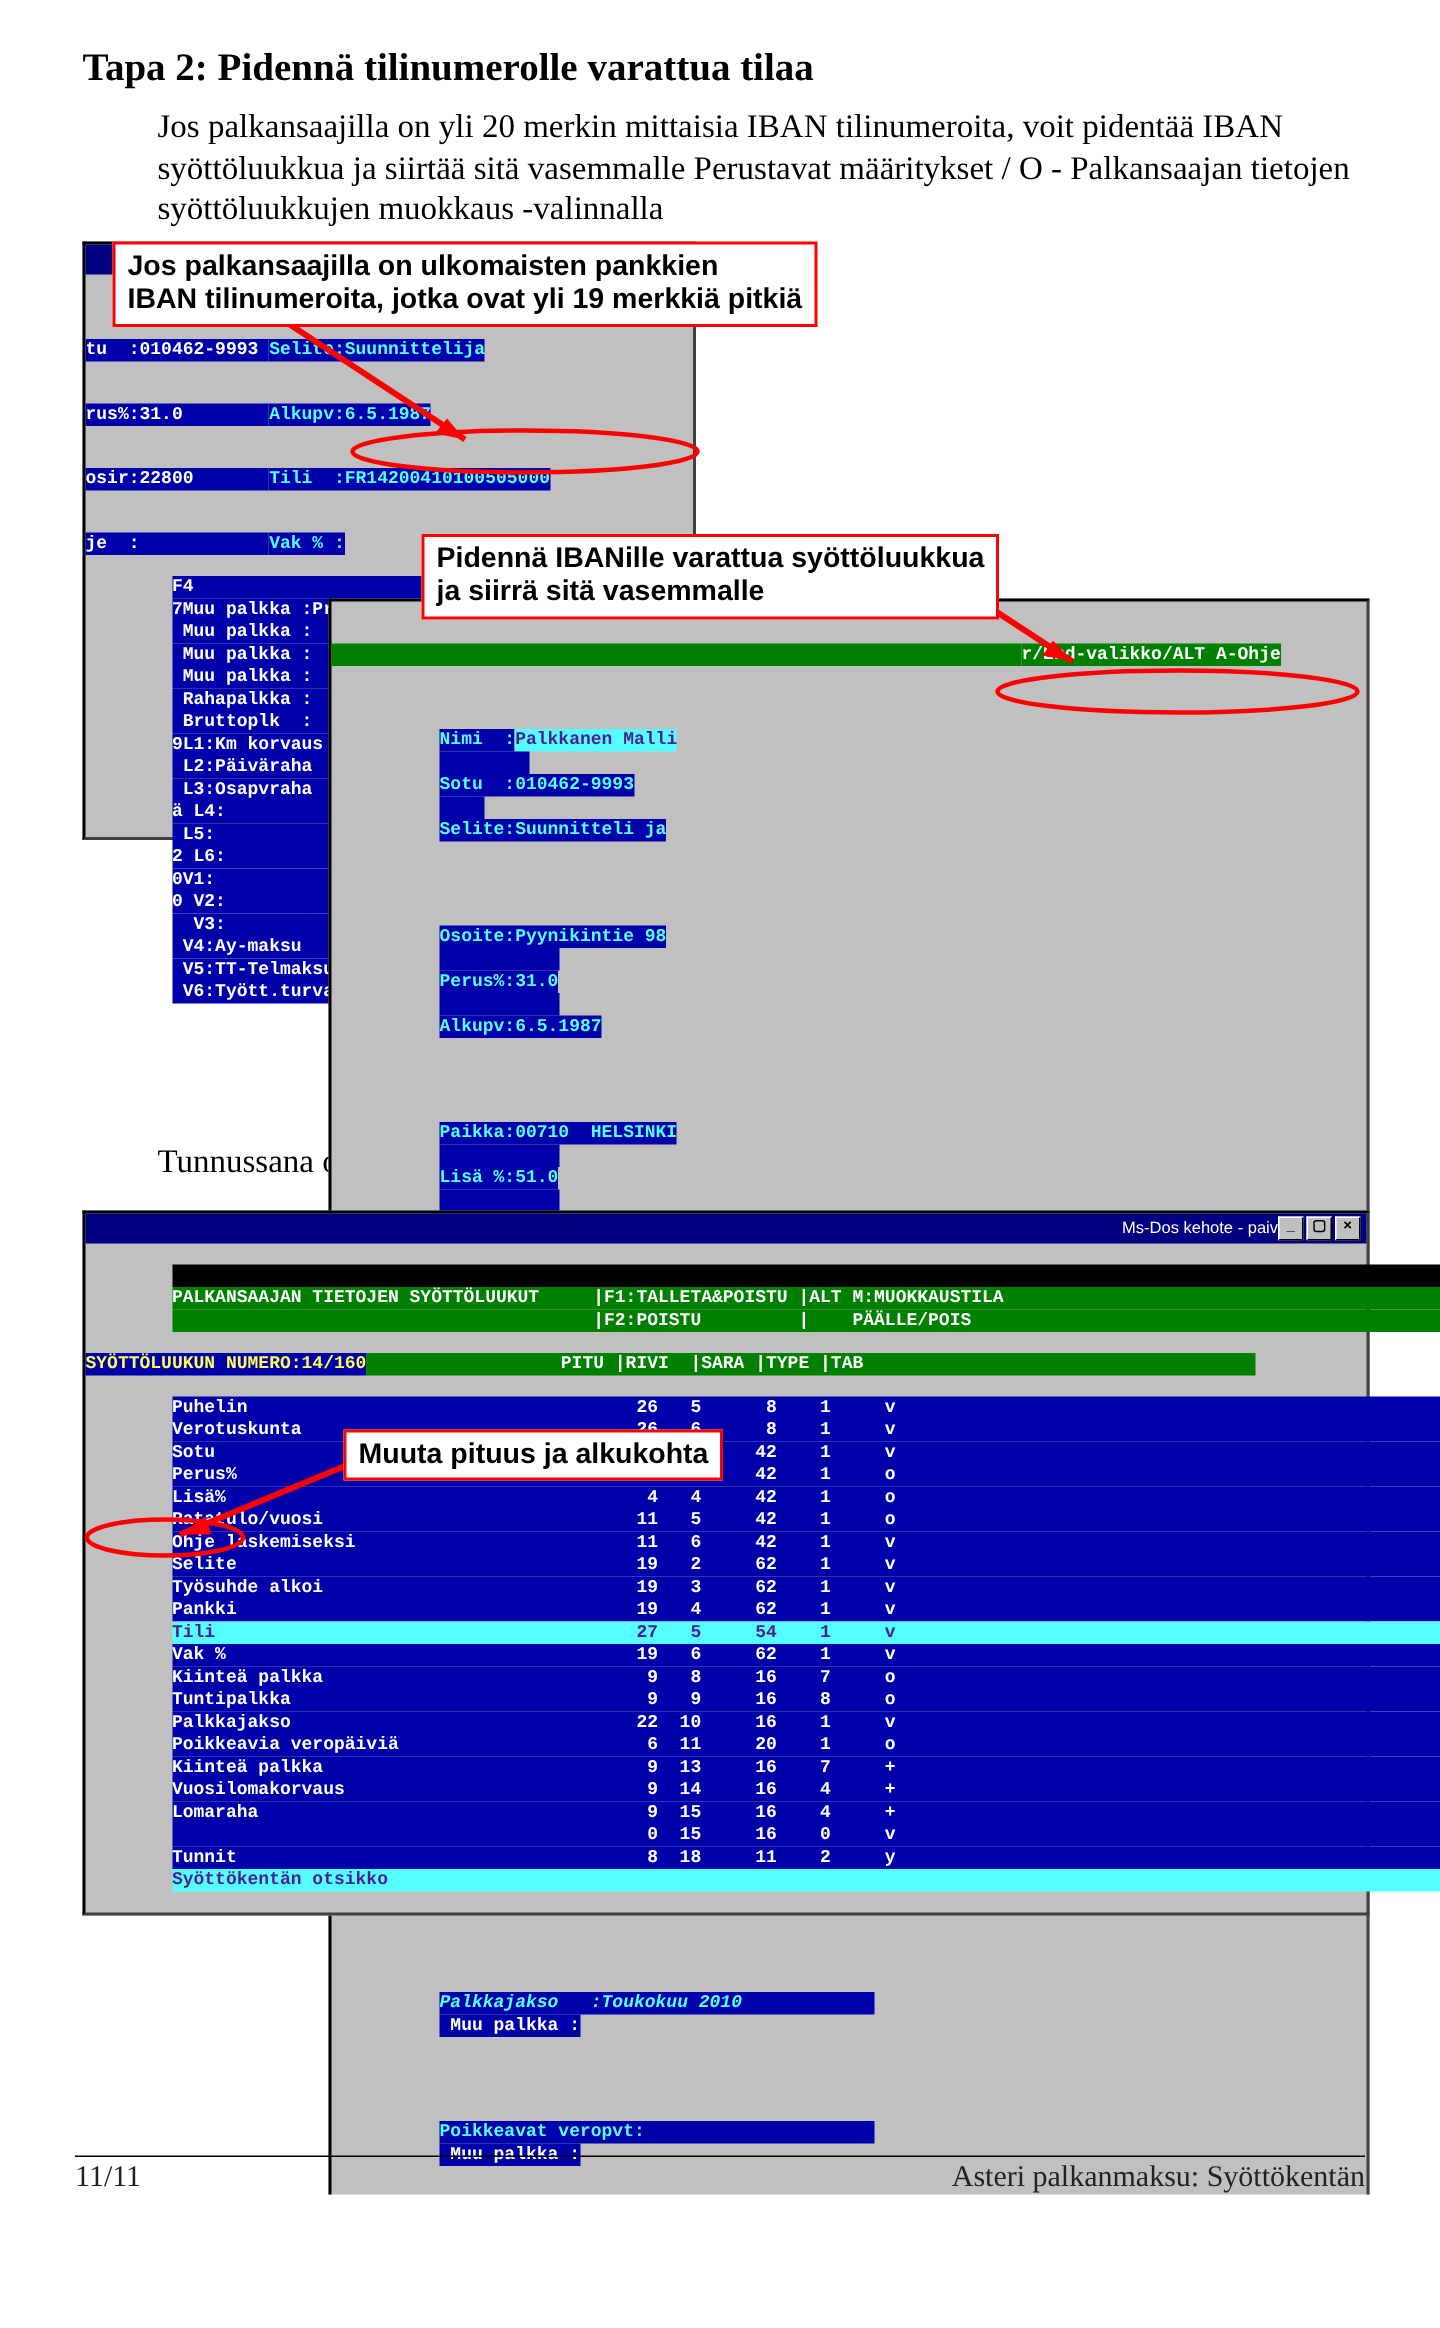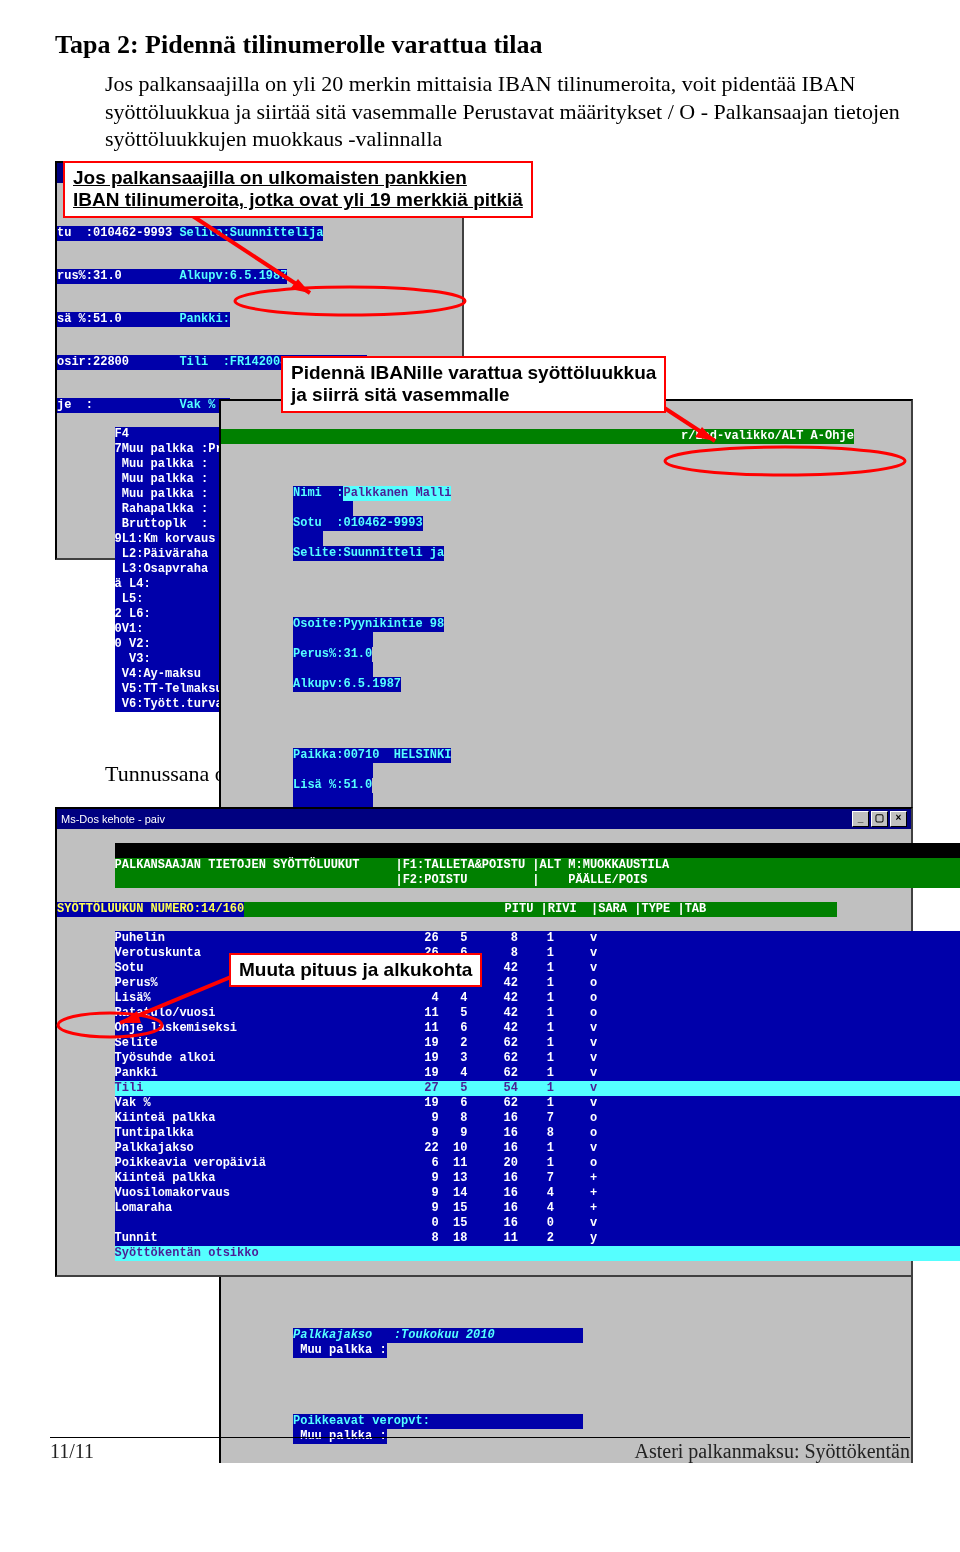--- a/index.html
+++ b/index.html
@@ -2,21 +2,21 @@
 <html><head>
 <meta charset="utf-8">
 <style>
   body { margin:0; background:#fff; font-family:"Times New Roman",serif; color:#000; font-size:20px; width:960px; }
   .page { padding:30px 55px 0 55px; position:relative; }
   .heading { font-weight:bold; font-size:26px; margin:0 0 10px 0; }
   .para { font-size:22px; line-height:1.25; margin:0 0 6px 50px; }
   .callout { border:2px solid #ff0000; background:#fff; padding:4px 8px; font-family:Arial,sans-serif; font-weight:bold; color:#000; position:absolute; z-index:20; font-size:19px; line-height:1.2; }
   .arrow-svg { position:absolute; z-index:19; pointer-events:none; }
   .dos-win { position:absolute; background:#c0c0c0; border:2px solid #000; border-right-color:#404040; border-bottom-color:#404040; }
-  .dos-title { height:18px; background:linear-gradient(#000080,#000080); color:#fff; font:11px sans-serif; padding:1px 4px; display:flex; justify-content:space-between; align-items:center; }
+  .dos-title { height:18px; background:linear-gradient(#000080,#000080); color:#fff; font:11px sans-serif; padding:1px 4px; display:flex; justify-content:flex-end; align-items:center; }
   .dos-btns { display:flex; gap:2px; }
   .dos-btn { width:15px; height:14px; background:#c0c0c0; border:1px solid #fff; border-right-color:#000; border-bottom-color:#000; color:#000; font:bold 10px/12px sans-serif; text-align:center; }
   .term { font:bold 12px "Courier New",monospace; white-space:pre; }
   .t-norm { background:#0000aa; color:#ffffff; }
   .t-gbar { background:#008000; color:#ffffff; }
   .t-gbar-top { background:#008000; color:#ffffff; }
   .t-cyan { background:#55ffff; color:#4c1d95; }
   .t-high { background:#0000aa; color:#ffff55; }
   .t-high-cyan { background:#0000aa; color:#55ffff; }
   .row { min-height:15px; display:block; }
@@ -28,21 +28,21 @@
 </style>
 </head>
 <body>
 
 <div class="page">
   <div class="heading">Tapa 2: Pidennä tilinumerolle varattua tilaa</div>
   <div class="para">Jos palkansaajilla on yli 20 merkin mittaisia IBAN tilinumeroita, voit pidentää IBAN syöttöluukkua ja siirtää sitä vasemmalle Perustavat määritykset / O - Palkansaajan tietojen syöttöluukkujen muokkaus -valinnalla</div>
 
   <div class="shot-stack">
 
-    <div class="callout" style="left:8px; top:0;text-decoration:underline;">
+    <div class="callout" style="left:20px; top:0;">
       <span>Jos palkansaajilla on ulkomaisten pankkien</span><br>
       <span>IBAN tilinumeroita, jotka ovat yli 19 merkkiä pitkiä</span>
     </div>
     <svg class="arrow-svg" style="left:0;top:0;width:900px;height:560px;">
       <line x1="130" y1="50" x2="255" y2="132" stroke="#ff0000" stroke-width="4"></line>
       <polygon points="255,132 243,118 235,128" fill="#ff0000"></polygon>
     </svg>
 
     <div class="dos-win" style="left:0; top:60; width:405px; height:395px;">
       <div class="dos-title">
@@ -50,21 +50,20 @@
         <div class="dos-btns">
           <span class="dos-btn">_</span>
           <span class="dos-btn">▢</span>
           <span class="dos-btn">×</span>
         </div>
       </div>
       <div class="term">
         <span class="row seg t-gbar-top" style="width:401px;"> PgUp-ed/PgDn-seur/End-valikko/ALT A-Ohje </span>
         <span class="row"><span class="seg t-norm">tu  :010462-9993 </span><span class="seg t-high-cyan">Selite:Suunnittelija</span></span>
         <span class="row"><span class="seg t-norm">rus%:31.0        </span><span class="seg t-high-cyan">Alkupv:6.5.1987</span></span>
-        <span class="row"><span class="seg t-norm">sä %:51.0        </span><span class="seg t-high-cyan">Pankki:</span></span>
         <span class="row"><span class="seg t-norm">osir:22800       </span><span class="seg t-high-cyan">Tili  :FR14200410100505000</span></span>
         <span class="row"><span class="seg t-norm">je  :            </span><span class="seg t-high-cyan">Vak % :</span></span>
         <span class="row seg t-norm" style="width:401px;">F4</span>
         <span class="row seg t-norm" style="width:401px;">7Muu palkka :Provisio myynnistä    120.00</span>
         <span class="row seg t-norm" style="width:401px;"> Muu palkka :</span>
         <span class="row seg t-norm" style="width:401px;"> Muu palkka :</span>
         <span class="row seg t-norm" style="width:401px;"> Muu palkka :</span>
         <span class="row seg t-norm" style="width:401px;"> Rahapalkka :  22</span>
         <span class="row seg t-norm" style="width:401px;"> Bruttoplk  :  22</span>
         <span class="row seg t-norm" style="width:401px;">9L1:Km korvaus</span>
@@ -184,21 +183,21 @@
         <div class="dos-btns">
           <span class="dos-btn">_</span>
           <span class="dos-btn">▢</span>
           <span class="dos-btn">×</span>
         </div>
       </div>
       <div class="term" style="width:850px;">
         <span class="row seg" style="background:#000;color:#fff;width:850px;height:15px;">&nbsp;</span>
         <span class="row seg t-gbar" style="width:850px;">PALKANSAAJAN TIETOJEN SYÖTTÖLUUKUT     |F1:TALLETA&amp;POISTU |ALT M:MUOKKAUSTILA</span>
         <span class="row seg t-gbar" style="width:850px;">                                       |F2:POISTU         |    PÄÄLLE/POIS</span>
-        <span class="row" style="width:780px;display:flex;text-align:center;">
+        <span class="row" style="width:780px;display:flex;">
           <span class="seg t-high" style="flex:0 0 auto;">SYÖTTÖLUUKUN NUMERO:14/160</span>
           <span class="seg t-gbar" style="flex:1;">                  PITU |RIVI  |SARA |TYPE |TAB</span>
         </span>
         <span class="row seg t-norm" style="width:850px;">Puhelin                                    26   5      8    1     v</span>
         <span class="row seg t-norm" style="width:850px;">Verotuskunta                               26   6      8    1     v</span>
         <span class="row seg t-norm" style="width:850px;">Sotu                                       11   2     42    1     v</span>
         <span class="row seg t-norm" style="width:850px;">Perus%                                      4   3     42    1     o</span>
         <span class="row seg t-norm" style="width:850px;">Lisä%                                       4   4     42    1     o</span>
         <span class="row seg t-norm" style="width:850px;">Ratatulo/vuosi                             11   5     42    1     o</span>
         <span class="row seg t-norm" style="width:850px;">Ohje laskemiseksi                          11   6     42    1     v</span>

